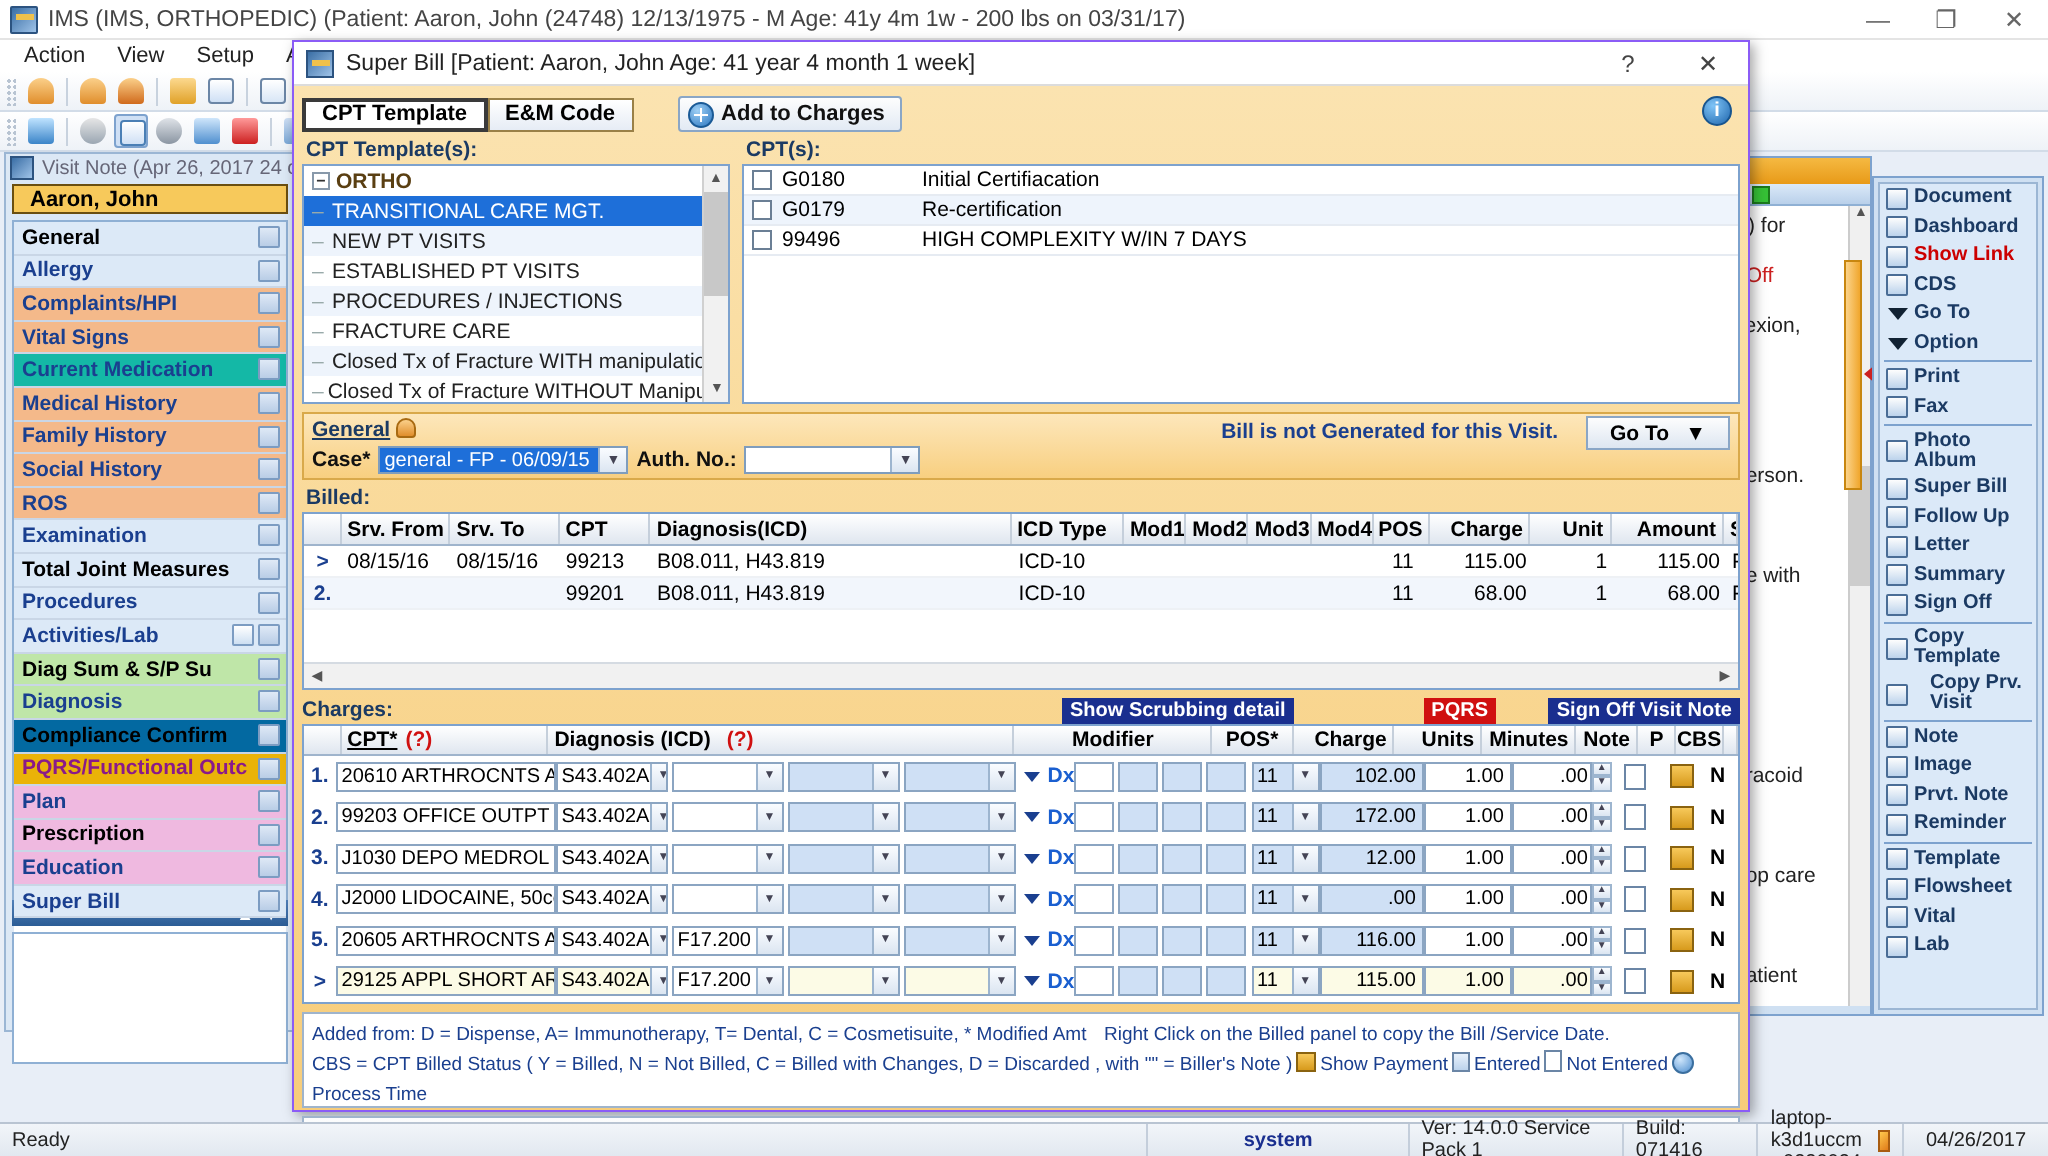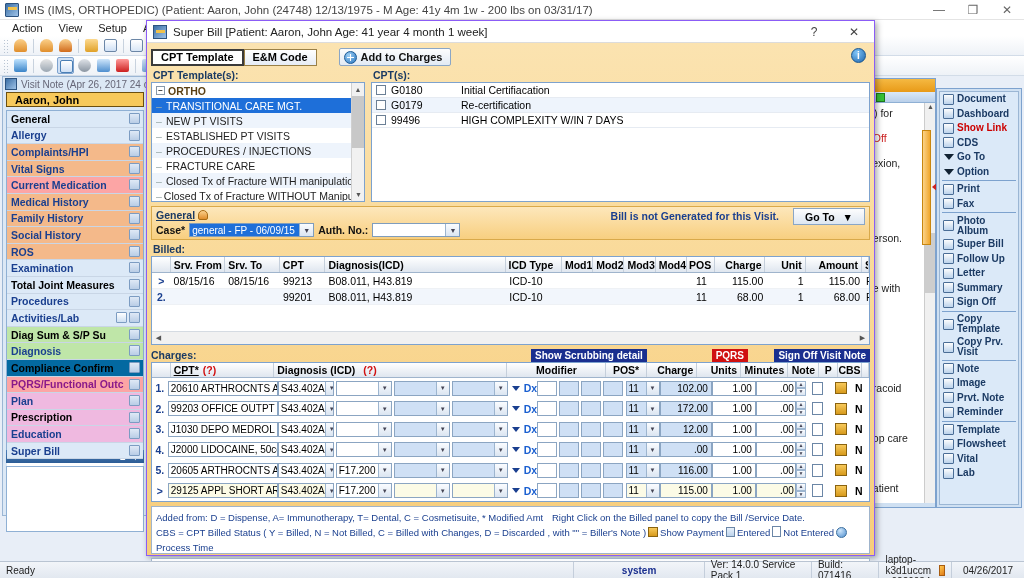--- a/index.html
+++ b/index.html
@@ -468,21 +468,21 @@
           <span class="nav-ic"></span>
         </div>
         <div class="nav-item" style="background: rgb(244, 185, 138); color: rgb(26, 63, 143);">
           <span>Complaints/HPI</span>
           <span class="nav-ic"></span>
         </div>
         <div class="nav-item" style="background: rgb(244, 185, 138); color: rgb(26, 63, 143);">
           <span>Vital Signs</span>
           <span class="nav-ic"></span>
         </div>
-        <div class="nav-item" style="background: #fca5a5; color: rgb(26, 63, 143);">
+        <div class="nav-item" style="background: #14b8a6; color: rgb(26, 63, 143);">
           <span>Current Medication</span>
           <span class="nav-ic"></span>
         </div>
         <div class="nav-item" style="background: rgb(244, 185, 138); color: rgb(26, 63, 143);">
           <span>Medical History</span>
           <span class="nav-ic"></span>
         </div>
         <div class="nav-item" style="background: rgb(244, 185, 138); color: rgb(26, 63, 143);">
           <span>Family History</span>
           <span class="nav-ic"></span>
@@ -517,21 +517,21 @@
           <span class="nav-ic"></span>
         </div>
         <div class="nav-item" style="background: rgb(191, 230, 168); color: rgb(26, 63, 143);">
           <span>Diagnosis</span>
           <span class="nav-ic"></span>
         </div>
         <div class="nav-item" style="background: #0369a1; color: rgb(0, 0, 0);">
           <span>Compliance Confirm</span>
           <span class="nav-ic"></span>
         </div>
-        <div class="nav-item" style="background: #fca5a5; color: rgb(138, 26, 138);">
+        <div class="nav-item" style="background: #eab308; color: rgb(138, 26, 138);">
           <span>PQRS/Functional Outc</span>
           <span class="nav-ic"></span>
         </div>
         <div class="nav-item" style="background: rgb(239, 185, 224); color: rgb(26, 63, 143);">
           <span>Plan</span>
           <span class="nav-ic"></span>
         </div>
         <div class="nav-item" style="background: rgb(239, 185, 224); color: rgb(0, 0, 0);">
           <span>Prescription</span>
           <span class="nav-ic"></span>
@@ -645,21 +645,21 @@
           <span class="rp-ico"></span>
           <span class="lbl" style="color: rgb(27, 58, 99); white-space: nowrap;">Sign Off</span>
         </div>
         <div class="rp-sep"></div>
         <div class="rp-item two">
           <span class="rp-ico"></span>
           <span class="lbl" style="color: rgb(27, 58, 99); white-space: normal;">Copy Template</span>
         </div>
         <div class="rp-item two">
           <span class="rp-ico"></span>
-          <span class="lbl" style="color: rgb(27, 58, 99); white-space: normal;">Copy Prv. Visit</span>
+          <span class="lbl" style="color: rgb(27, 58, 99); white-space: normal; margin-left: 8px;">Copy Prv. Visit</span>
         </div>
         <div class="rp-sep"></div>
         <div class="rp-item">
           <span class="rp-ico"></span>
           <span class="lbl" style="color: rgb(27, 58, 99); white-space: nowrap;">Note</span>
         </div>
         <div class="rp-item">
           <span class="rp-ico"></span>
           <span class="lbl" style="color: rgb(27, 58, 99); white-space: nowrap;">Image</span>
         </div>

